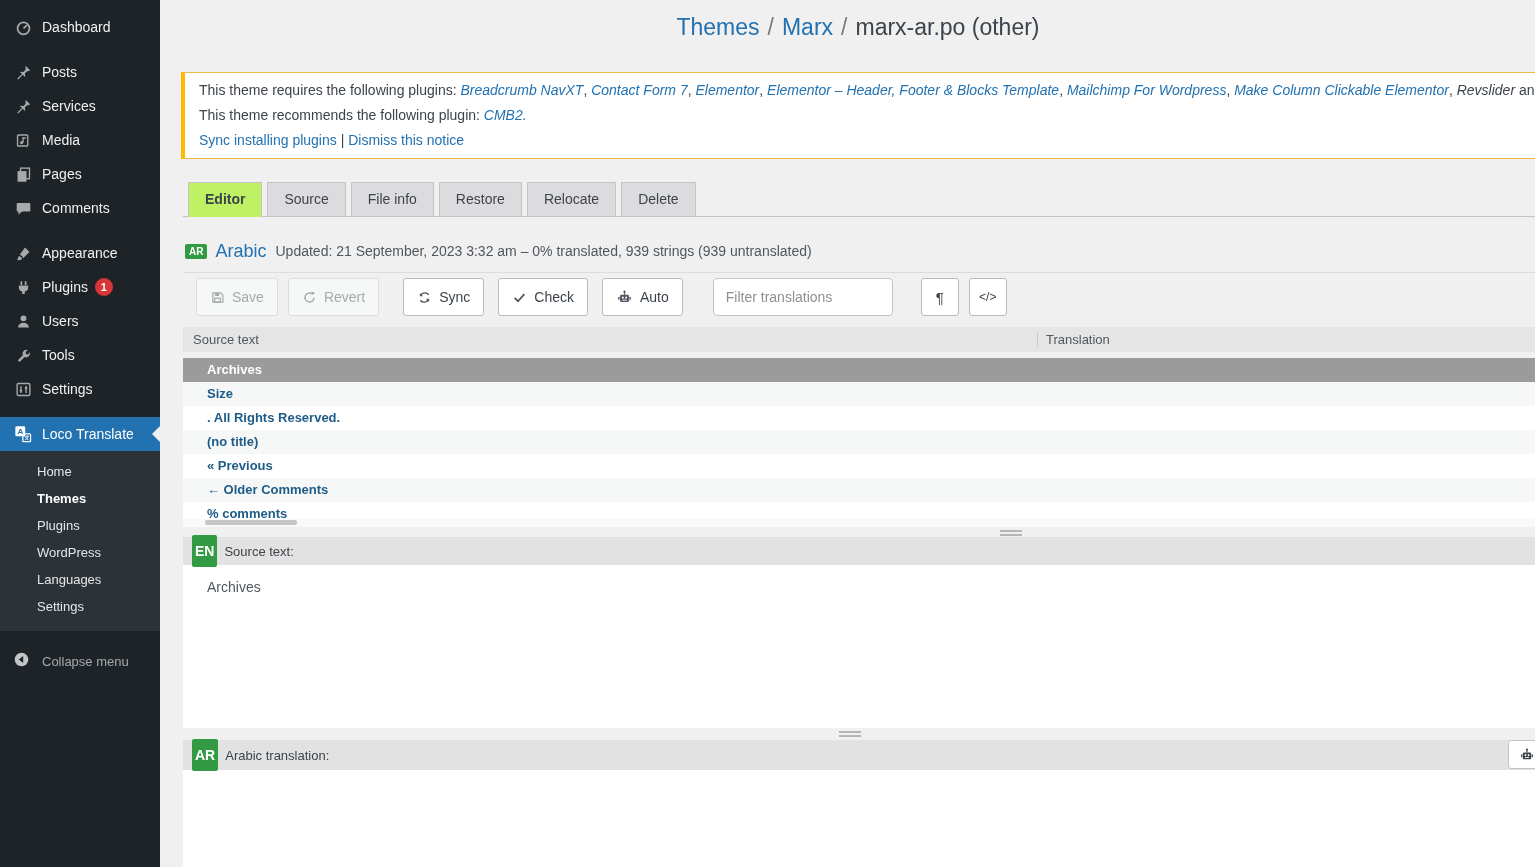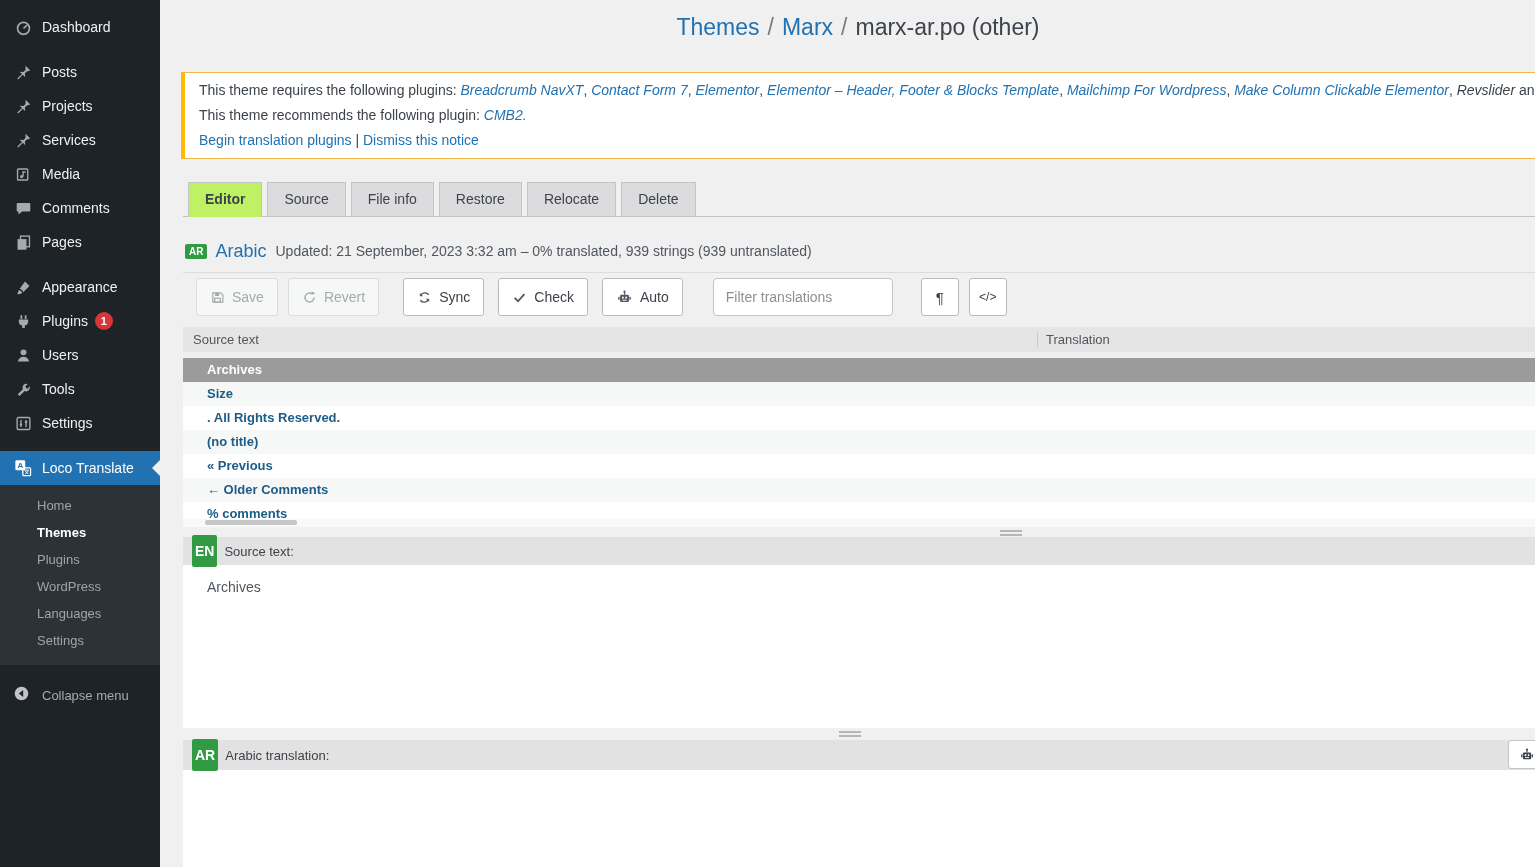--- a/index.html
+++ b/index.html
@@ -15,21 +15,21 @@
     display:flex; align-items:center; justify-content:center; flex:none; }
   .menu-item.active { background:#2271b1; color:#fff; }
   .menu-item.active .icon { color:#fff; }
   .cur-arrow { position:absolute; right:0; top:50%; margin-top:-8px; width:0; height:0;
     border:8px solid transparent; border-right:8px solid #f0f0f1; }
   .gap { margin-top:11px;text-align:center; }
   .first { margin-top:10px; }
   .upd-badge { display:inline-block; margin-left:7px; width:18px; height:18px; line-height:18px;
     border-radius:50%; background:#d63638; color:#fff; font-size:11px; font-weight:bold; text-align:center; }
   #submenu { background:#2c3338; padding:7px 0 11px; }
-  .sub-item { display:block; padding:6px 0 6px 37px; font-size:13px; color:#a3a3a3; text-decoration:none; cursor:pointer; }
+  .sub-item { display:block; padding:6px 0 6px 37px; font-size:13px; color:#e5e5e5; text-decoration:none; cursor:pointer; }
   .sub-item.current { color:#fff; font-weight:bold; }
   .collapse-row { display:flex; align-items:center; height:34px; margin-top:13px; padding-left:13px;
     color:#a7aaad; font-size:13px; cursor:pointer; }
   .collapse-row .icon { width:20px; height:20px; margin-right:9px; color:#a7aaad; }
 
   
   #content { margin-left:160px; width:1375px; height:867px; position:relative; overflow:hidden; }
   .breadcrumb { padding:14px 0 0 21px; height:48px; font-size:23px; color:#3c434a;text-align:center; }
   .breadcrumb a { color:#2271b1; text-decoration:none; cursor:pointer; }
   .breadcrumb .sep { color:#787c82; margin:0 8px; }
@@ -119,57 +119,49 @@
         </svg>
     </span>
       <span>Posts</span>
   </a>
   <a class="menu-item">
     <span class="icon">
       <svg width="17" height="17" viewBox="0 0 20 20">
           <path fill="currentColor" d="M12.5 2l5.5 5.5-4 1.2-2.3 2.3.3 4.5-2.8-2.8-5.4 5.6-1.1-1.1 5.6-5.4L5.5 9l4.5.3 2.3-2.3z"></path>
         </svg>
     </span>
-      <span>Projects</span>
-  </a>
-  <a class="menu-item">
-    <span class="icon">
-      <svg width="17" height="17" viewBox="0 0 20 20">
-          <path fill="currentColor" d="M12.5 2l5.5 5.5-4 1.2-2.3 2.3.3 4.5-2.8-2.8-5.4 5.6-1.1-1.1 5.6-5.4L5.5 9l4.5.3 2.3-2.3z"></path>
-        </svg>
-    </span>
       <span>Services</span>
   </a>
   <a class="menu-item">
     <span class="icon">
       <svg width="17" height="17" viewBox="0 0 20 20">
           <rect x="3" y="3.5" width="12" height="13" rx="1" fill="none" stroke="currentColor" stroke-width="1.6"></rect>
           <circle cx="7.8" cy="12.4" r="1.9" fill="currentColor"></circle>
           <rect x="8.8" y="6.3" width="1.5" height="6" fill="currentColor"></rect>
           <rect x="8.8" y="6.3" width="4" height="1.5" fill="currentColor"></rect>
         </svg>
     </span>
       <span>Media</span>
   </a>
   <a class="menu-item">
     <span class="icon">
       <svg width="17" height="17" viewBox="0 0 20 20">
-          <path fill="currentColor" d="M3 3.5h14c.6 0 1 .4 1 1v8c0 .6-.4 1-1 1h-8.5L4 17v-3.5H3c-.6 0-1-.4-1-1v-8c0-.6.4-1 1-1z"></path>
-        </svg>
-    </span>
-      <span>Comments</span>
-  </a>
-  <a class="menu-item">
-    <span class="icon">
-      <svg width="17" height="17" viewBox="0 0 20 20">
           <rect x="6.5" y="2.5" width="10.5" height="12.5" fill="none" stroke="currentColor" stroke-width="1.6"></rect>
           <rect x="3" y="6" width="10.5" height="12.5" fill="currentColor"></rect>
         </svg>
     </span>
       <span>Pages</span>
+  </a>
+  <a class="menu-item">
+    <span class="icon">
+      <svg width="17" height="17" viewBox="0 0 20 20">
+          <path fill="currentColor" d="M3 3.5h14c.6 0 1 .4 1 1v8c0 .6-.4 1-1 1h-8.5L4 17v-3.5H3c-.6 0-1-.4-1-1v-8c0-.6.4-1 1-1z"></path>
+        </svg>
+    </span>
+      <span>Comments</span>
   </a>
   <a class="menu-item gap">
     <span class="icon">
       <svg width="17" height="17" viewBox="0 0 20 20">
           <path fill="currentColor" d="M11.8 3l5.2 5.2-7.4 7.4c-.5-2-2.1-3.6-4.1-4.1zM4.7 12.8c1.9.4 3.4 1.9 3.8 3.8-1.4 1.1-3.4 1.5-6 1 .9-1.1 1-2.9 2.2-4.8z"></path>
         </svg>
     </span>
       <span>Appearance</span>
   </a>
   <a class="menu-item">
@@ -247,21 +239,21 @@
   </div>
 
   <div class="notice">
     <div>
       <span>This theme requires the following plugins: </span><a class="pl">Breadcrumb NavXT</a><span>, </span><a class="pl">Contact Form 7</a><span>, </span><a class="pl">Elementor</a><span>, </span><a class="pl">Elementor – Header, Footer &amp; Blocks Template</a><span>, </span><a class="pl">Mailchimp For Wordpress</a><span>, </span><a class="pl">Make Column Clickable Elementor</a><span>, </span><span class="dk">Revslider</span><span> and </span>
     </div>
     <div>
       <span>This theme recommends the following plugin: </span><a class="pl">CMB2.</a>
     </div>
     <div>
-      <a>Begin translation plugins</a><span> | </span><a>Dismiss this notice</a>
+      <a>Sync installing plugins</a><span> | </span><a>Dismiss this notice</a>
     </div>
   </div>
 
   <div class="tabs">
     <span class="tab active">Editor</span>
     <span class="tab">Source</span>
     <span class="tab">File info</span>
     <span class="tab">Restore</span>
     <span class="tab">Relocate</span>
     <span class="tab">Delete</span>

